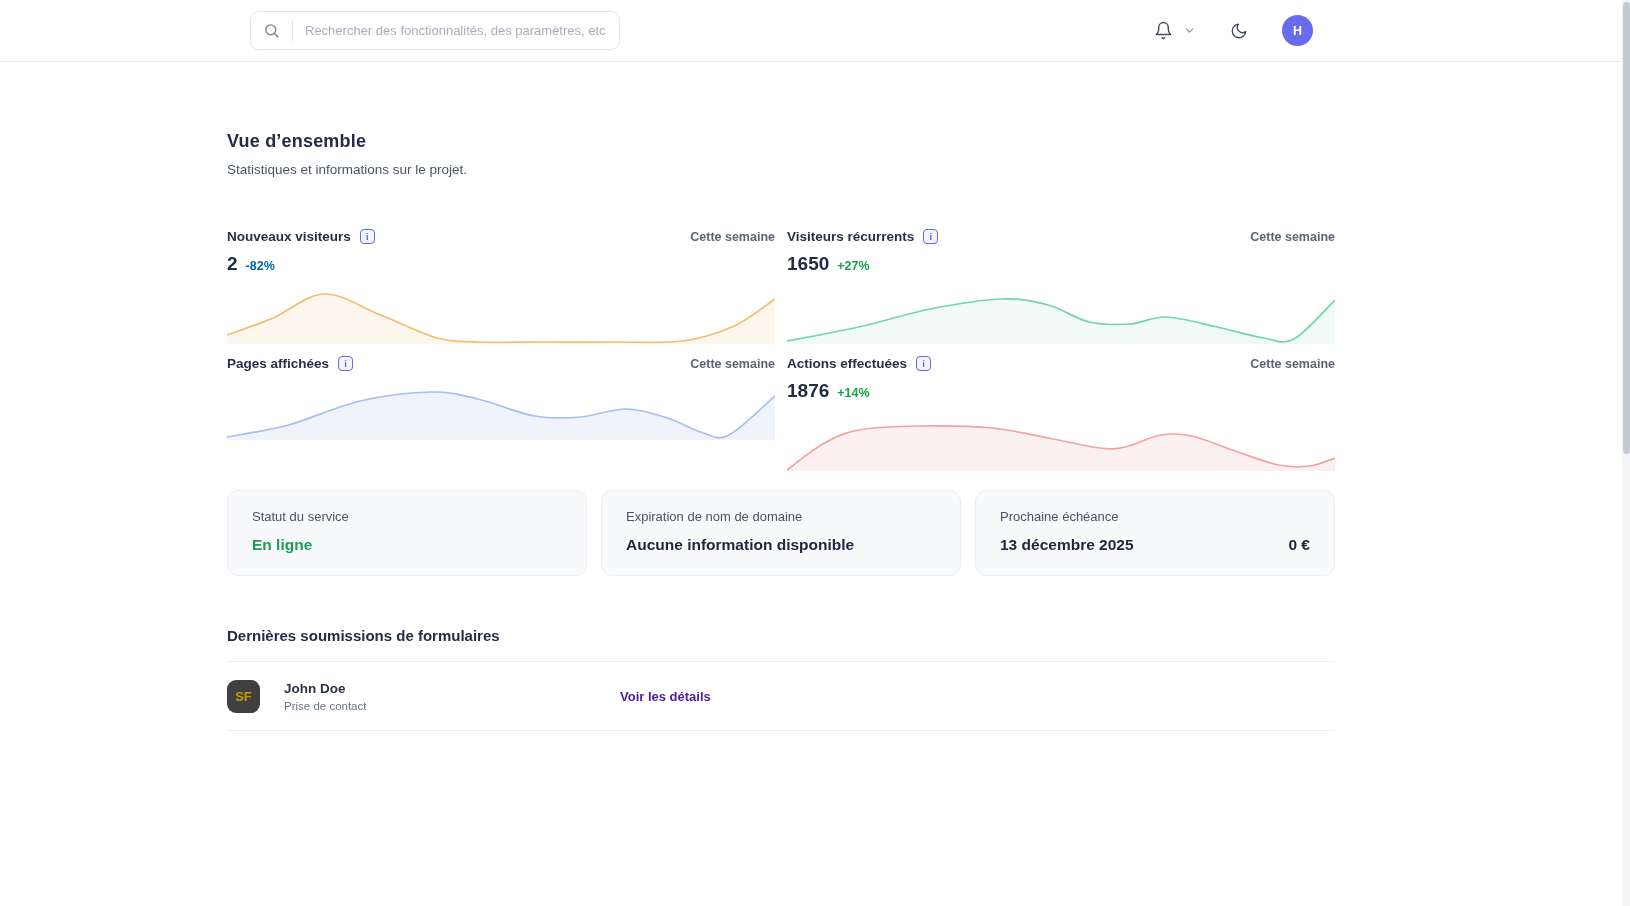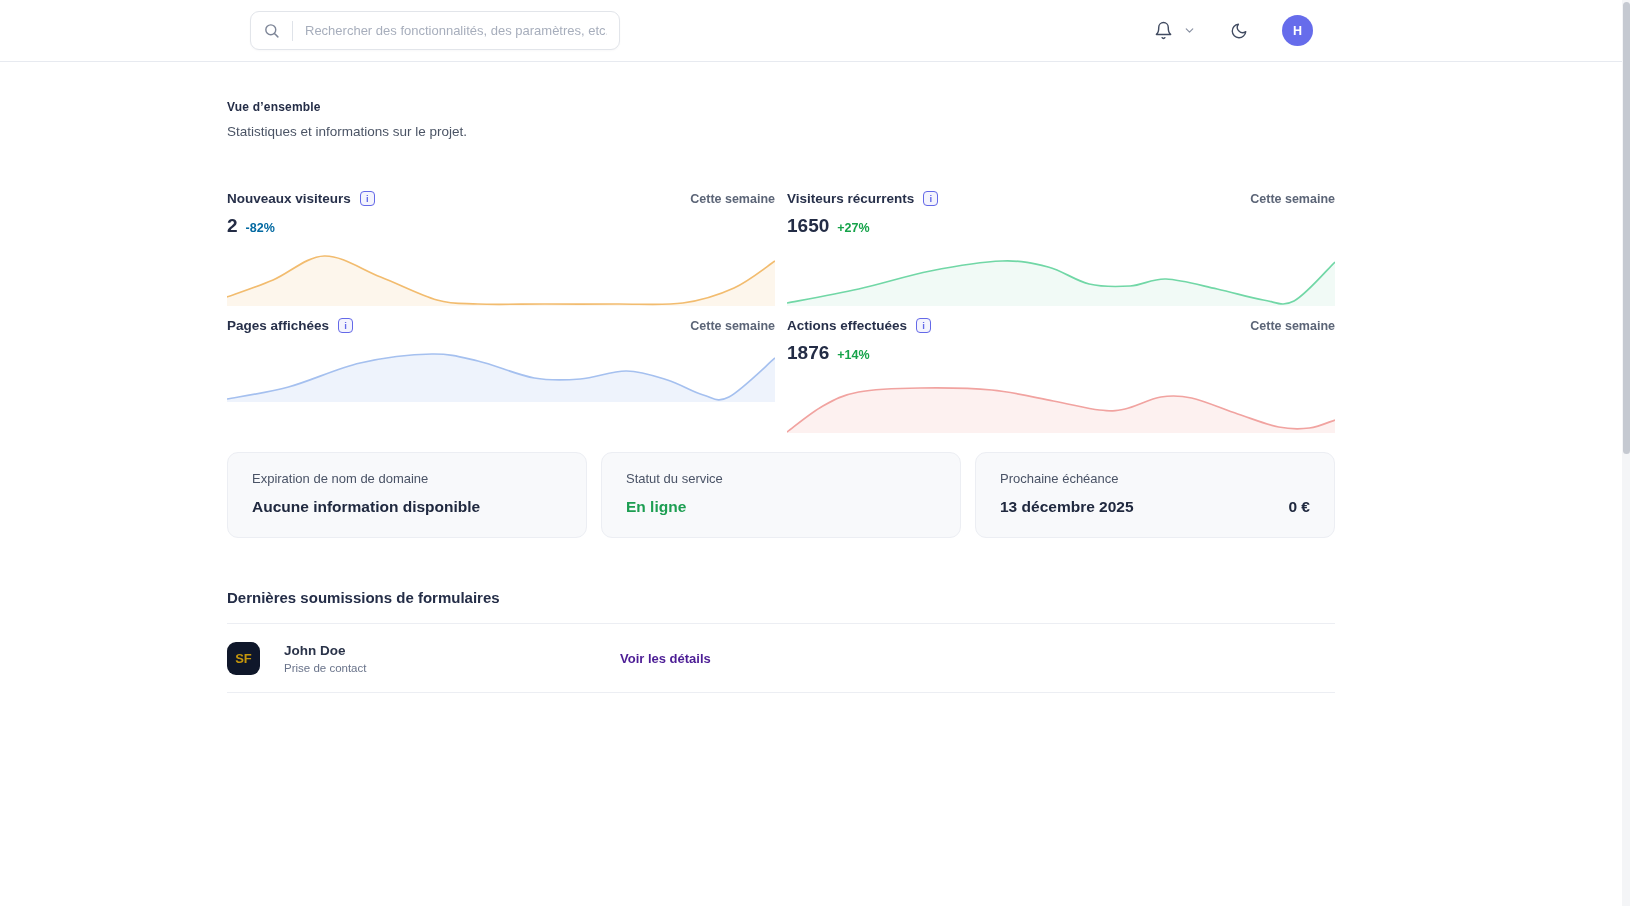--- a/index.html
+++ b/index.html
@@ -38,21 +38,21 @@
   .bell-group { display:flex; align-items:center; gap:10px; cursor:pointer; color:#414b61; }
   .icon-btn { display:flex; align-items:center; justify-content:center; cursor:pointer; color:#414b61; background:none; border:none; }
   .avatar {
     width:31px; height:31px; border-radius:50%;
     background:#666ceb; color:#fff;
     display:flex; align-items:center; justify-content:center;
     font-size:12.5px; font-weight:bold; cursor:pointer;
   }
   
   .main { margin-left:227px; width:1108px; }
-  .page-title { margin-top:38px; font-size:12px; font-weight:bold; color:#242d47; letter-spacing:.2px; }
+  .page-title { margin-top:69px; font-size:18px; font-weight:bold; color:#242d47; letter-spacing:.2px; }
   .page-subtitle { margin-top:10px; font-size:13.5px; color:#4b5465; }
   
   .stats-grid {
     margin-top:52px;
     display:grid; grid-template-columns:1fr 1fr;
     column-gap:38px; row-gap:40px;gap:12px;
   }
   .stat-head { display:flex; align-items:center; justify-content:space-between; }
   .stat-label-wrap { display:flex; align-items:center; gap:9px; }
   .stat-label { font-size:13.5px; font-weight:bold; color:#27304a; }
@@ -86,21 +86,21 @@
   .svc-value-row { margin-top:12px; display:flex; align-items:baseline; justify-content:space-between; }
   .svc-value { font-size:15.5px; font-weight:bold; color:#20293f; }
   .svc-value.online { color:#1d9e52; }
   .svc-amount { font-size:15.5px; font-weight:bold; color:#20293f; }
   
   .subs-title { margin-top:51px; }
   .subs-divider { margin-top:17px; border-top:1px solid #eceef3; }
   .sub-row { display:flex; align-items:center; height:68px; }
   .sub-avatar {
     width:33px; height:33px; border-radius:9px;
-    background:#0f172a; color:#c5960b;
+    background:#404040; color:#c5960b;
     font-size:13px; font-weight:bold;
     display:flex; align-items:center; justify-content:center;
     flex:0 0 auto;
   }
   .sub-id { margin-left:24px; width:336px; }
   .sub-name { font-size:13.5px; font-weight:bold; color:#2a3349; }
   .sub-type { margin-top:4px; font-size:11.5px; color:#69738a; }
   .sub-date { flex:1; font-size:13px; color:#3e4758; }
   .sub-link { font-size:13px; font-weight:bold; color:#4c1d95; cursor:pointer; text-decoration:none; }
   .row-divider { border-top:1px solid #eceef3; }
@@ -224,29 +224,29 @@
       </div>
       <svg class="spark" viewBox="0 0 535 57" preserveAspectRatio="none">
           <path d="M0,56 C5.8,51.7 23.3,36.7 35,30 C46.7,23.3 54.2,19.0 70,16 C85.8,13.0 108.3,12.3 130,12 C151.7,11.7 178.3,11.8 200,14 C221.7,16.2 242.5,21.7 260,25 C277.5,28.3 293.3,32.7 305,34 C316.7,35.3 320.0,35.2 330,33 C340.0,30.8 354.2,22.8 365,21 C375.8,19.2 382.5,19.2 395,22 C407.5,24.8 425.8,33.2 440,38 C454.2,42.8 468.3,48.7 480,51 C491.7,53.3 500.8,53.2 510,52 C519.2,50.8 530.8,45.3 535,44 L535,57 L0,57 Z" fill="#fdf1f0" stroke="none"></path>
           <path d="M0,56 C5.8,51.7 23.3,36.7 35,30 C46.7,23.3 54.2,19.0 70,16 C85.8,13.0 108.3,12.3 130,12 C151.7,11.7 178.3,11.8 200,14 C221.7,16.2 242.5,21.7 260,25 C277.5,28.3 293.3,32.7 305,34 C316.7,35.3 320.0,35.2 330,33 C340.0,30.8 354.2,22.8 365,21 C375.8,19.2 382.5,19.2 395,22 C407.5,24.8 425.8,33.2 440,38 C454.2,42.8 468.3,48.7 480,51 C491.7,53.3 500.8,53.2 510,52 C519.2,50.8 530.8,45.3 535,44" fill="none" stroke="#f1a3a0" stroke-width="1.7" vector-effect="non-scaling-stroke"></path>
         </svg>
     </div>
   </section>
 
   <section class="service-cards">
     <div class="svc-card">
+      <div class="svc-label">Statut du service</div>
+      <div class="svc-value-row">
+        <span class="svc-value online">En ligne</span>
+      </div>
+    </div>
+    <div class="svc-card">
       <div class="svc-label">Expiration de nom de domaine</div>
       <div class="svc-value-row">
         <span class="svc-value">Aucune information disponible</span>
-      </div>
-    </div>
-    <div class="svc-card">
-      <div class="svc-label">Statut du service</div>
-      <div class="svc-value-row">
-        <span class="svc-value online">En ligne</span>
       </div>
     </div>
     <div class="svc-card">
       <div class="svc-label">Prochaine échéance</div>
       <div class="svc-value-row">
         <span class="svc-value">13 décembre 2025</span>
         <span class="svc-amount">0 €</span>
       </div>
     </div>
   </section>

